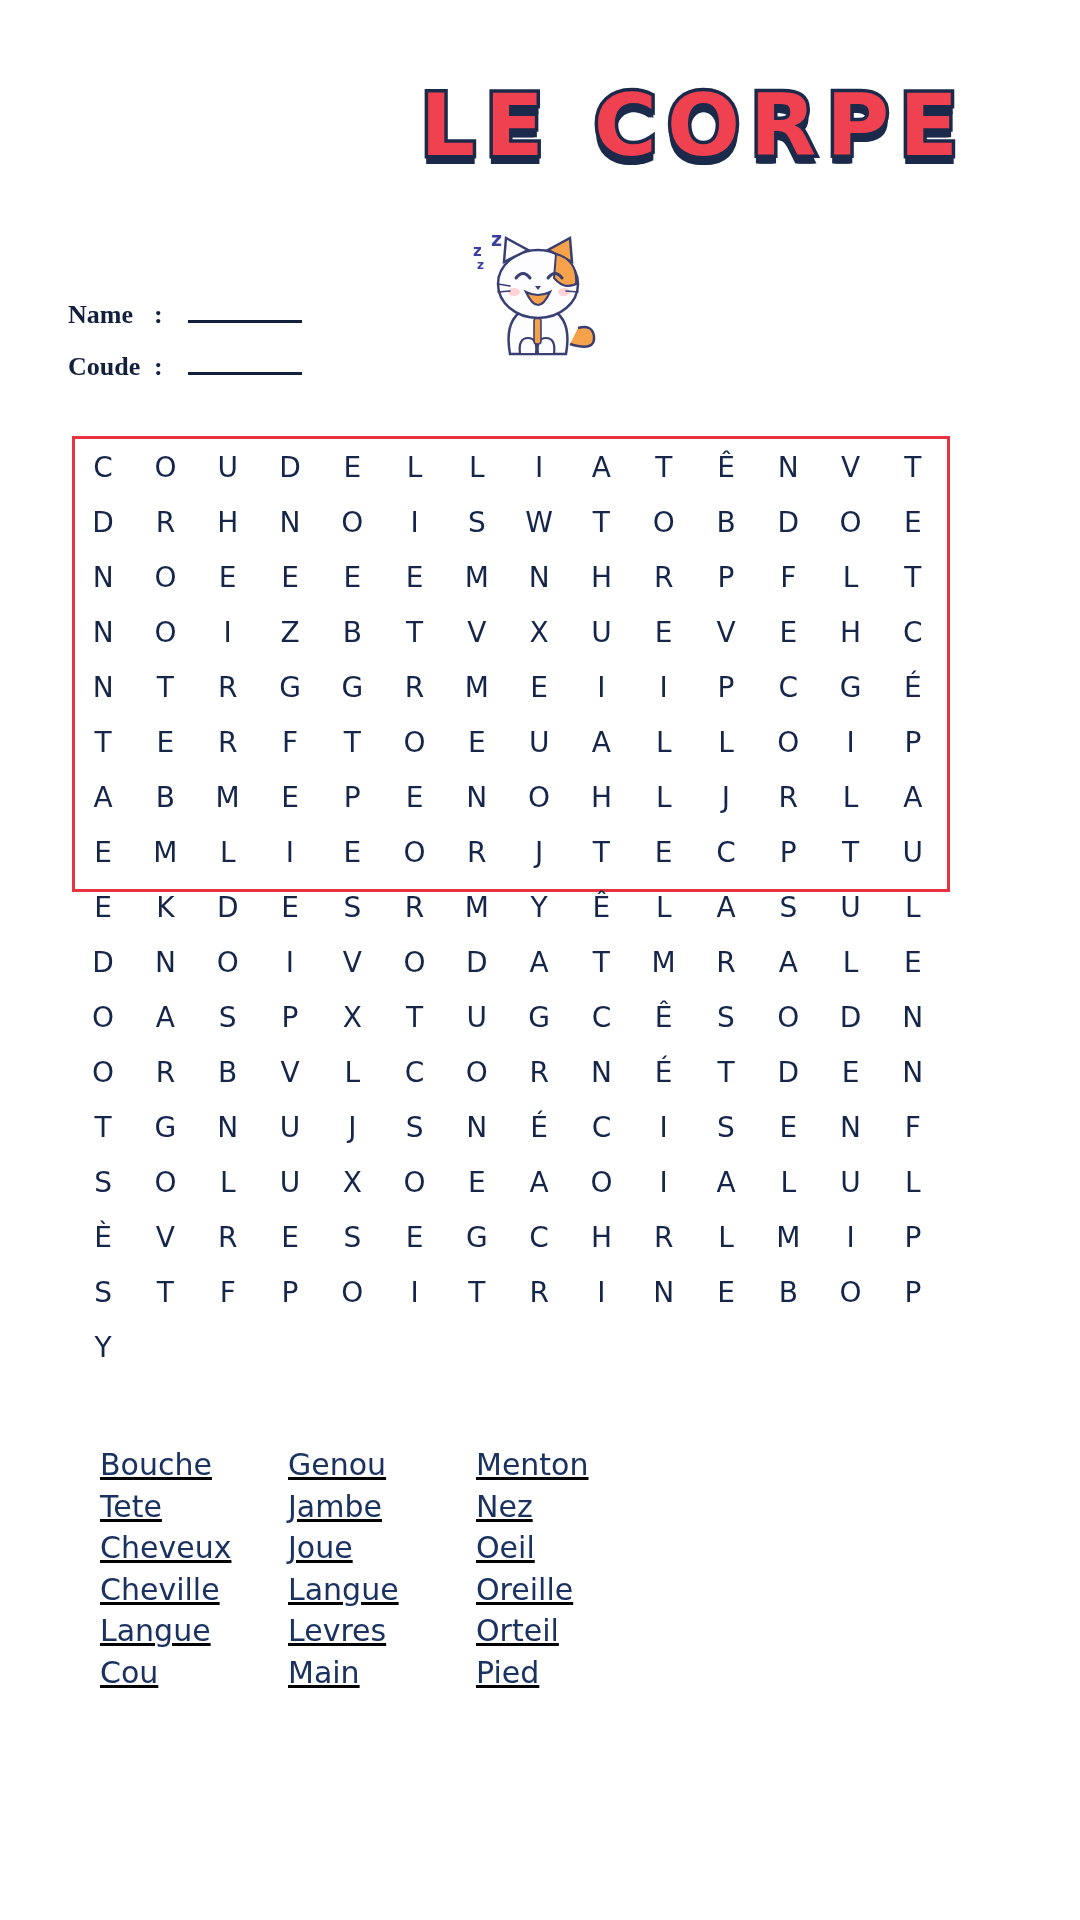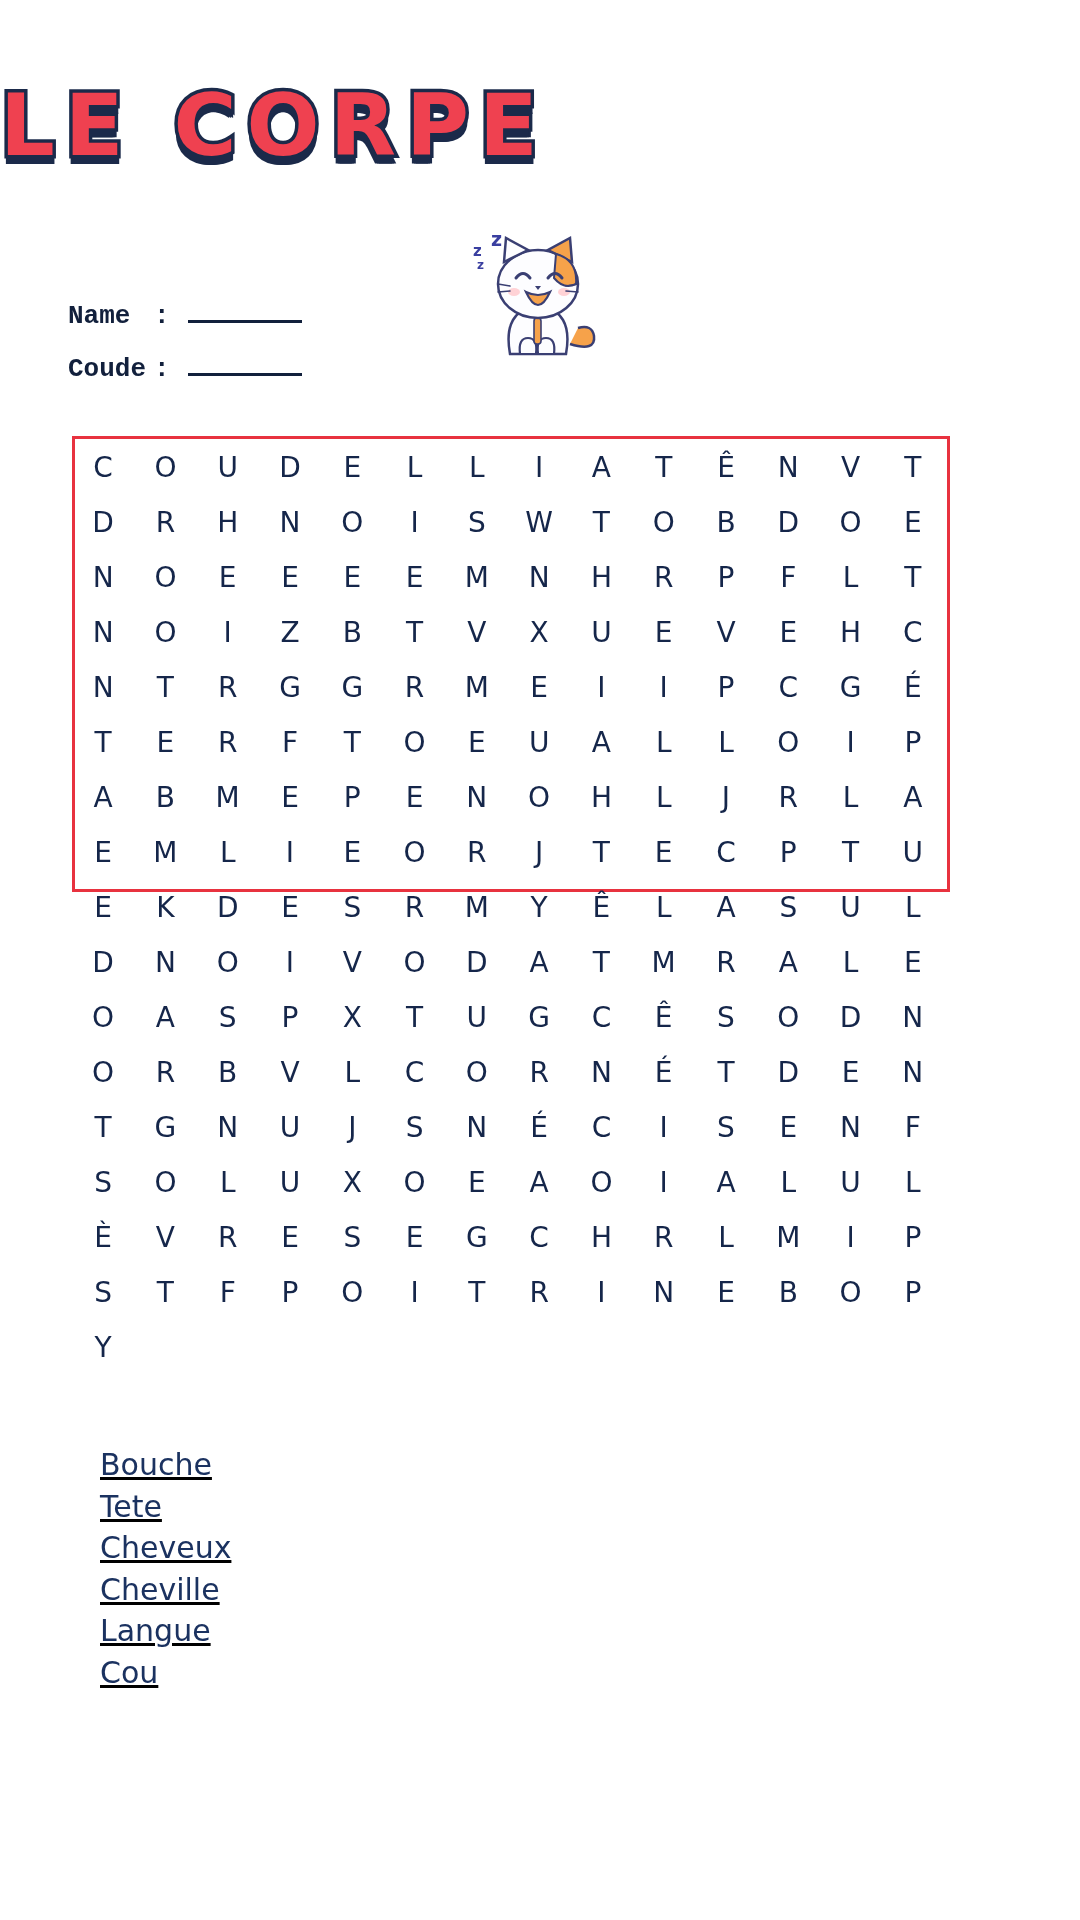--- a/index.html
+++ b/index.html
@@ -19,21 +19,21 @@
     inset: 0;
     background: #ffffff;
   }
 
   
   .title-wrap {
     position: absolute;
     top: 78px;
     left: 0;
     width: 968px;
-    text-align: left;
+    text-align: right;
   }
   .title {
     display: inline-block;
     font-family: "DejaVu Sans", sans-serif;
     font-weight: bold;
     font-size: 86px;
     letter-spacing: 10px;
     color: #ef4150;
     -webkit-text-stroke: 7px #1b2a4a;
     paint-order: stroke fill;
@@ -42,21 +42,21 @@
        2px 9px 0 #1b2a4a,
       -2px 9px 0 #1b2a4a;
     line-height: 1.1;
   }
 
   
   .fields {
     position: absolute;
     left: 68px;
     top: 300px;
-    font-family: Liberation Mono, monospace;
+    font-family: Liberation Serif, serif;
   }
   .field-row {
     display: flex;
     align-items: baseline;
     margin-bottom: 22px;
   }
   .field-label {
     font-size: 26px;
     font-weight: bold;
     color: #12203c;
@@ -439,15 +439,31 @@
 
   <div class="words" id="words">
       <div class="word-col">
         <div class="word">Bouche</div>
         <div class="word">Tete</div>
         <div class="word">Cheveux</div>
         <div class="word">Cheville</div>
         <div class="word">Langue</div>
         <div class="word">Cou</div>
       </div>
+      <div class="word-col">
+        <div class="word">Genou</div>
+        <div class="word">Jambe</div>
+        <div class="word">Joue</div>
+        <div class="word">Langue</div>
+        <div class="word">Levres</div>
+        <div class="word">Main</div>
+      </div>
+      <div class="word-col">
+        <div class="word">Menton</div>
+        <div class="word">Nez</div>
+        <div class="word">Oeil</div>
+        <div class="word">Oreille</div>
+        <div class="word">Orteil</div>
+        <div class="word">Pied</div>
+      </div>
     </div>
 
 </div>
 
 </body></html>

